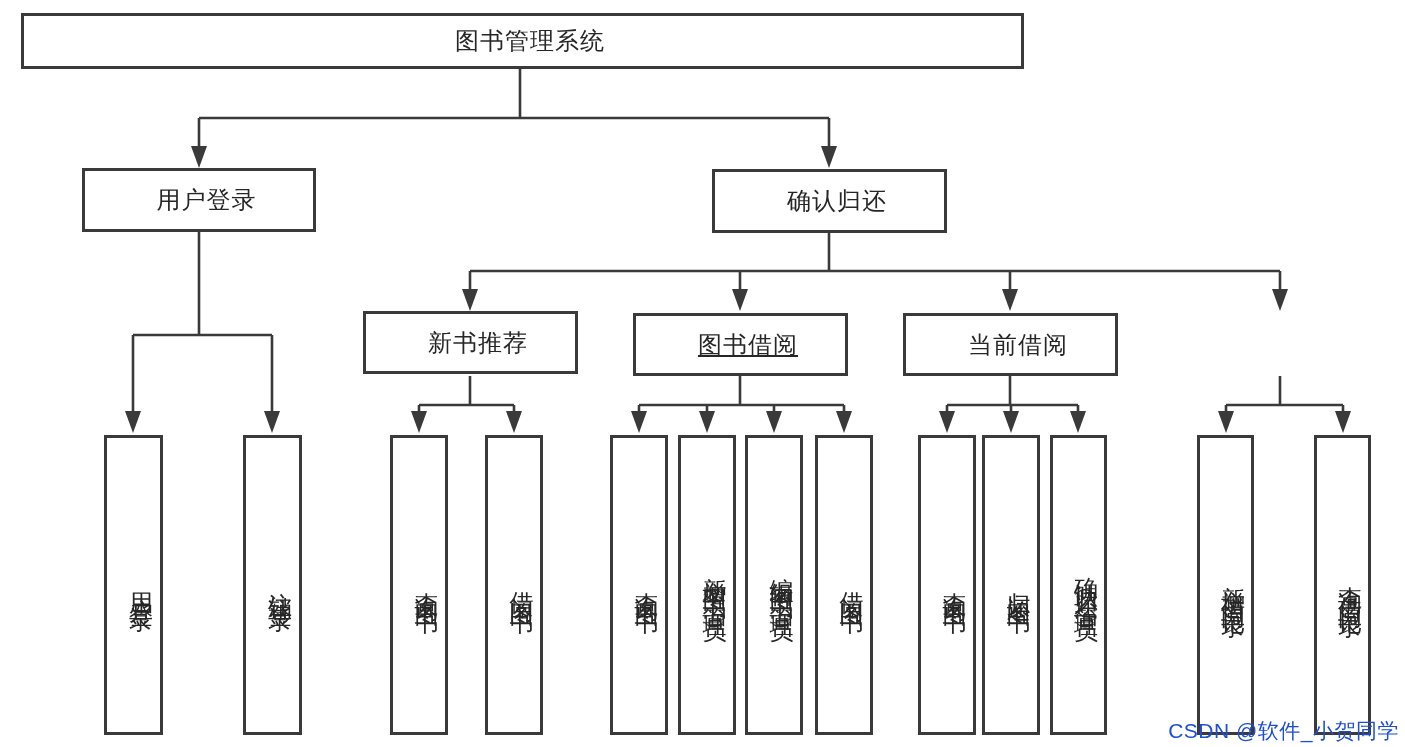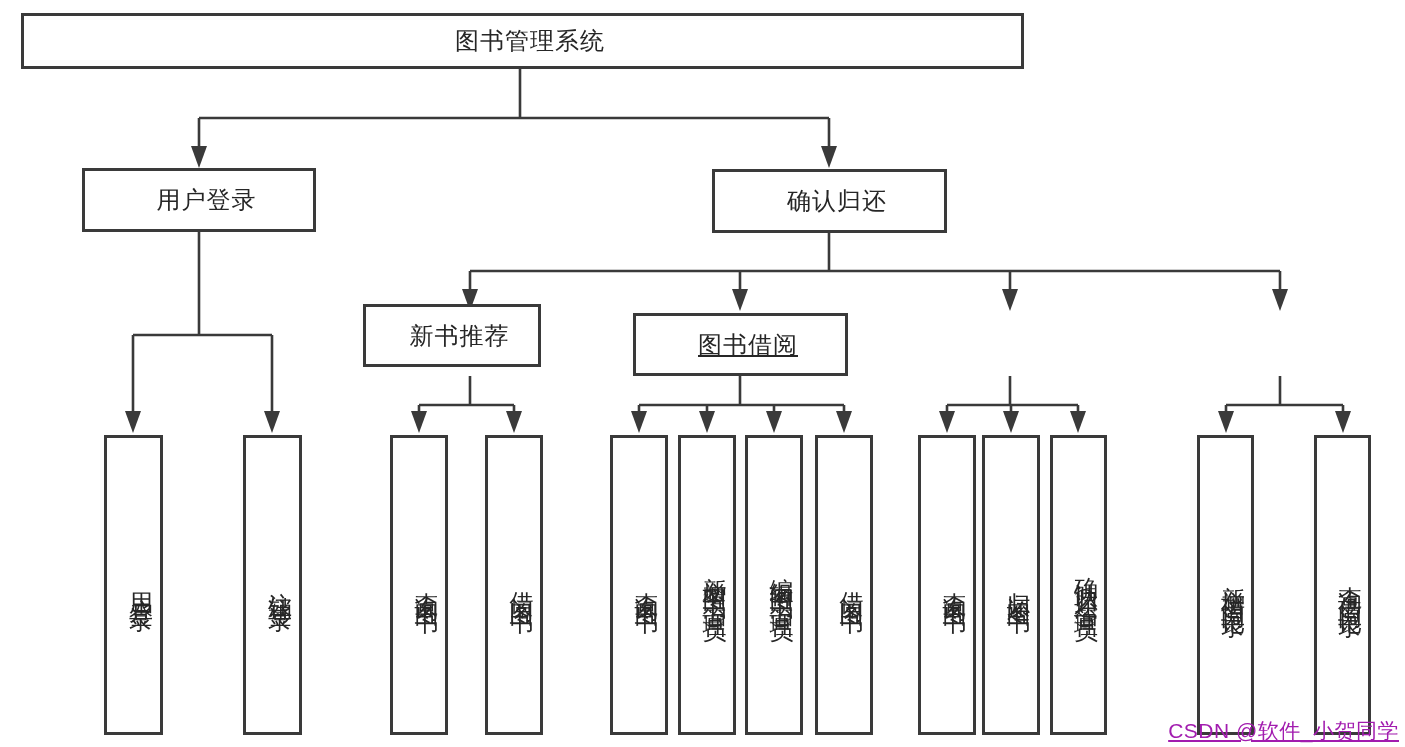--- a/index.html
+++ b/index.html
@@ -46,21 +46,21 @@
   .node.v {
     font-size: 24px;
     writing-mode: vertical-rl;
     letter-spacing: 6px;
     line-height: 1;
   }
   
   #n-system         { left: 21px;   top: 13px;  width: 1003px; height: 56px; }
   #n-user-login     { left: 82px;   top: 168px; width: 234px;  height: 64px; }
   #n-book-mgmt      { left: 712px;  top: 169px; width: 235px;  height: 64px; }
-  #n-new-book-rec   { left: 363px;  top: 304px; width: 178px;  height: 63px; }
+  #n-new-book-rec   { left: 363px;  top: 311px; width: 215px;  height: 63px; }
   #n-book-borrow    { left: 633px;  top: 313px; width: 215px;  height: 63px; text-decoration: underline; }
   #n-current-borrow { left: 903px;  top: 313px; width: 215px;  height: 63px; }
   #n-borrow-records { left: 1173px; top: 313px; width: 215px;  height: 63px; }
   #n-login-user     { left: 104px;  top: 435px; width: 59px;   height: 300px; }
   #n-logout         { left: 243px;  top: 435px; width: 59px;   height: 300px; }
   #n-rec-query      { left: 390px;  top: 435px; width: 58px;   height: 300px; }
   #n-rec-borrow     { left: 485px;  top: 435px; width: 58px;   height: 300px; }
   #n-bb-query       { left: 610px;  top: 435px; width: 58px;   height: 300px; }
   #n-bb-add         { left: 678px;  top: 435px; width: 58px;   height: 300px; }
   #n-bb-edit        { left: 745px;  top: 435px; width: 58px;   height: 300px; }
@@ -69,23 +69,22 @@
   #n-cb-return      { left: 982px;  top: 435px; width: 58px;   height: 300px; }
   #n-cb-confirm     { left: 1050px; top: 435px; width: 57px;   height: 300px; }
   #n-br-add         { left: 1197px; top: 435px; width: 57px;   height: 300px; }
   #n-br-query       { left: 1314px; top: 435px; width: 57px;   height: 300px; }
   .watermark {
     position: absolute;
     right: 6px;
     bottom: 2px;
     font-size: 21px;
     letter-spacing: 0.5px;
-    color: #a21caf;
+    color: #1d4ed8;
     white-space: nowrap;
-    text-decoration: underline;
   }
 </style>
 </head>
 <body>
 
 <div class="stage">
 
   <svg class="connectors" viewBox="0 0 1405 747">
     <g>
       <path class="cline" d="M520 69 V118 M199 118 H829 M199 118 V147 M829 118 V147"></path>
@@ -129,20 +128,21 @@
     </g>
   </svg>
 
   <div class="node h" id="n-system">图书管理系统</div>
 
   <div class="node h" id="n-user-login">用户登录</div>
   <div class="node h" id="n-book-mgmt">确认归还</div>
 
   <div class="node h" id="n-new-book-rec">新书推荐</div>
   <div class="node h" id="n-book-borrow">图书借阅</div>
+  <div class="node h" id="n-current-borrow">当前借阅</div>
 
   <div class="node v" id="n-login-user">用户登录</div>
   <div class="node v" id="n-logout">注销登录</div>
 
   <div class="node v" id="n-rec-query">查询图书</div>
   <div class="node v" id="n-rec-borrow">借阅图书</div>
 
   <div class="node v" id="n-bb-query">查询图书</div>
   <div class="node v" id="n-bb-add">新增图书（管理员）</div>
   <div class="node v" id="n-bb-edit">编辑图书（管理员）</div>

